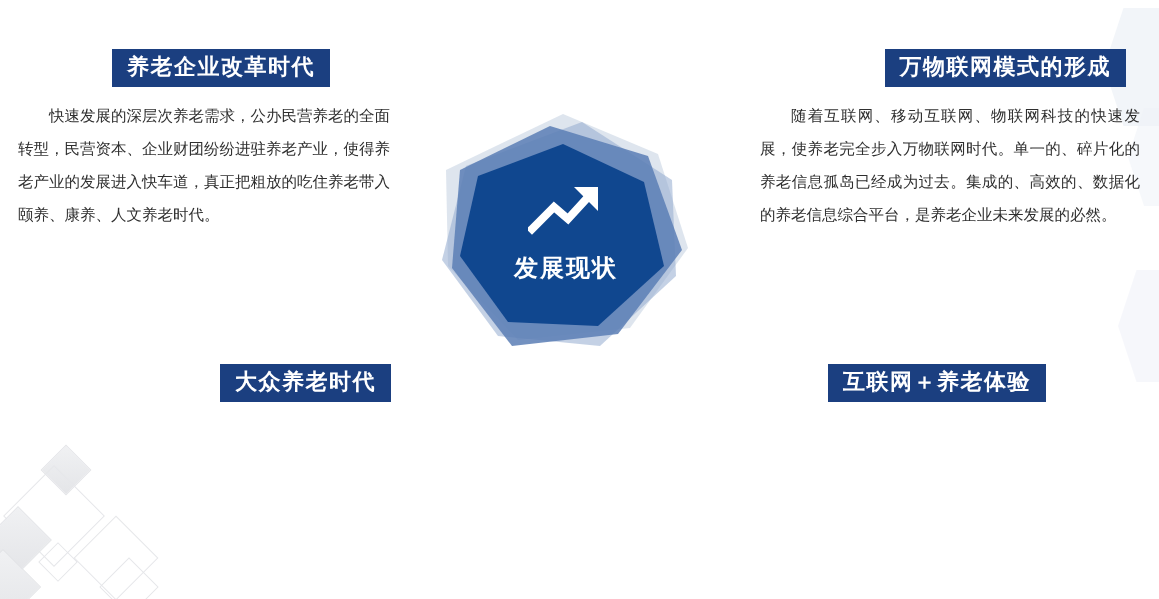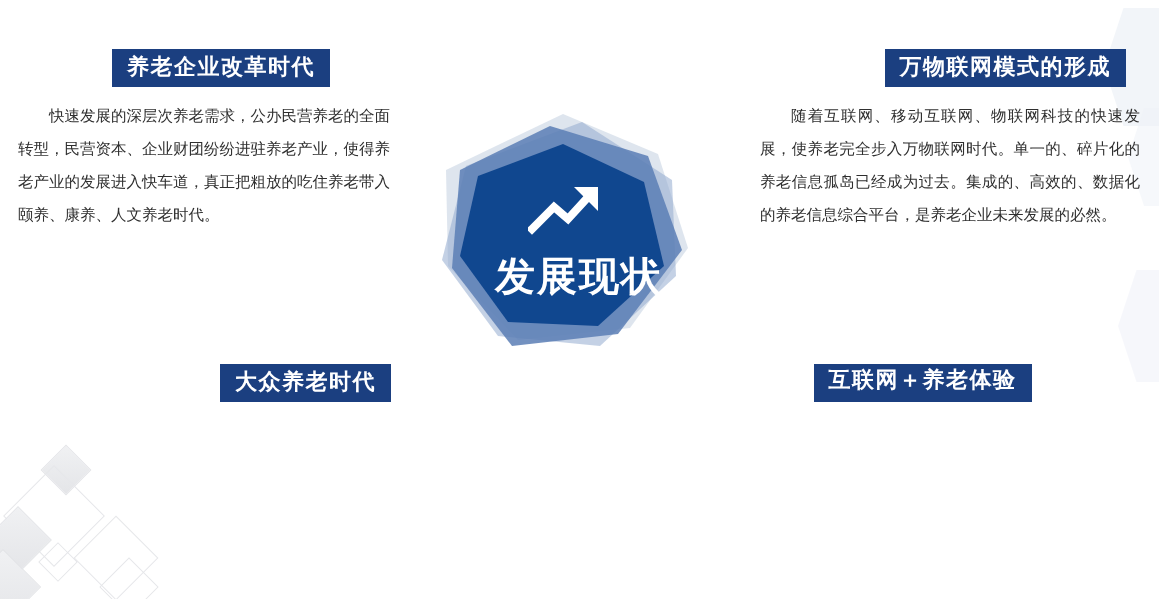--- a/index.html
+++ b/index.html
@@ -47,26 +47,26 @@
     position: absolute;
     left: 432px;
     top: 108px;
     width: 262px;
     height: 262px;
     z-index: 2;
   }
   .emblem svg { display: block; }
   .emblem-label {
     position: absolute;
-    left: 16px;
+    left: 3px;
     top: 148px;
     width: 262px;
     text-align: center;
     color: #ffffff;
-    font-size: 40px;
+    font-size: 24px;
     font-weight: bold;
     letter-spacing: 2px;
     line-height: 1;
   }
   .emblem-icon {
     position: absolute;
     left: 96px;
     top: 75px;
     width: 78px;
     height: 52px;
@@ -105,21 +105,21 @@
   #block-tl .badge-row { text-align: left; padding-left: 95px; }
 
   #block-tr { left: 760px; top: 50px;  width: 380px; }
   #block-tr .badge-row { text-align: right; padding-right: 15px; }
   #block-tr .body-text { text-align: justify; }
 
   #block-bl { left: 18px;  top: 365px; width: 372px; }
   #block-bl .badge-row { text-align: right; padding-left: 175px; }
 
   #block-br { left: 700px; top: 365px; width: 345px; }
-  #block-br .badge-row { text-align: center; padding-left: 100px; font-family: Liberation Mono, monospace; }
+  #block-br .badge-row { text-align: right; padding-left: 100px; }
 </style>
 </head>
 <body>
 
 <div id="stage">
 
   <div class="bg-layer">
     <div class="diamond filled" style="left:48px;  top:452px;  width:34px;  height:34px;"></div>
     <div class="diamond" style="left:18px;  top:480px;  width:70px;  height:70px;"></div>
     <div class="diamond filled" style="left:-6px;  top:516px;  width:46px;  height:46px;"></div>

